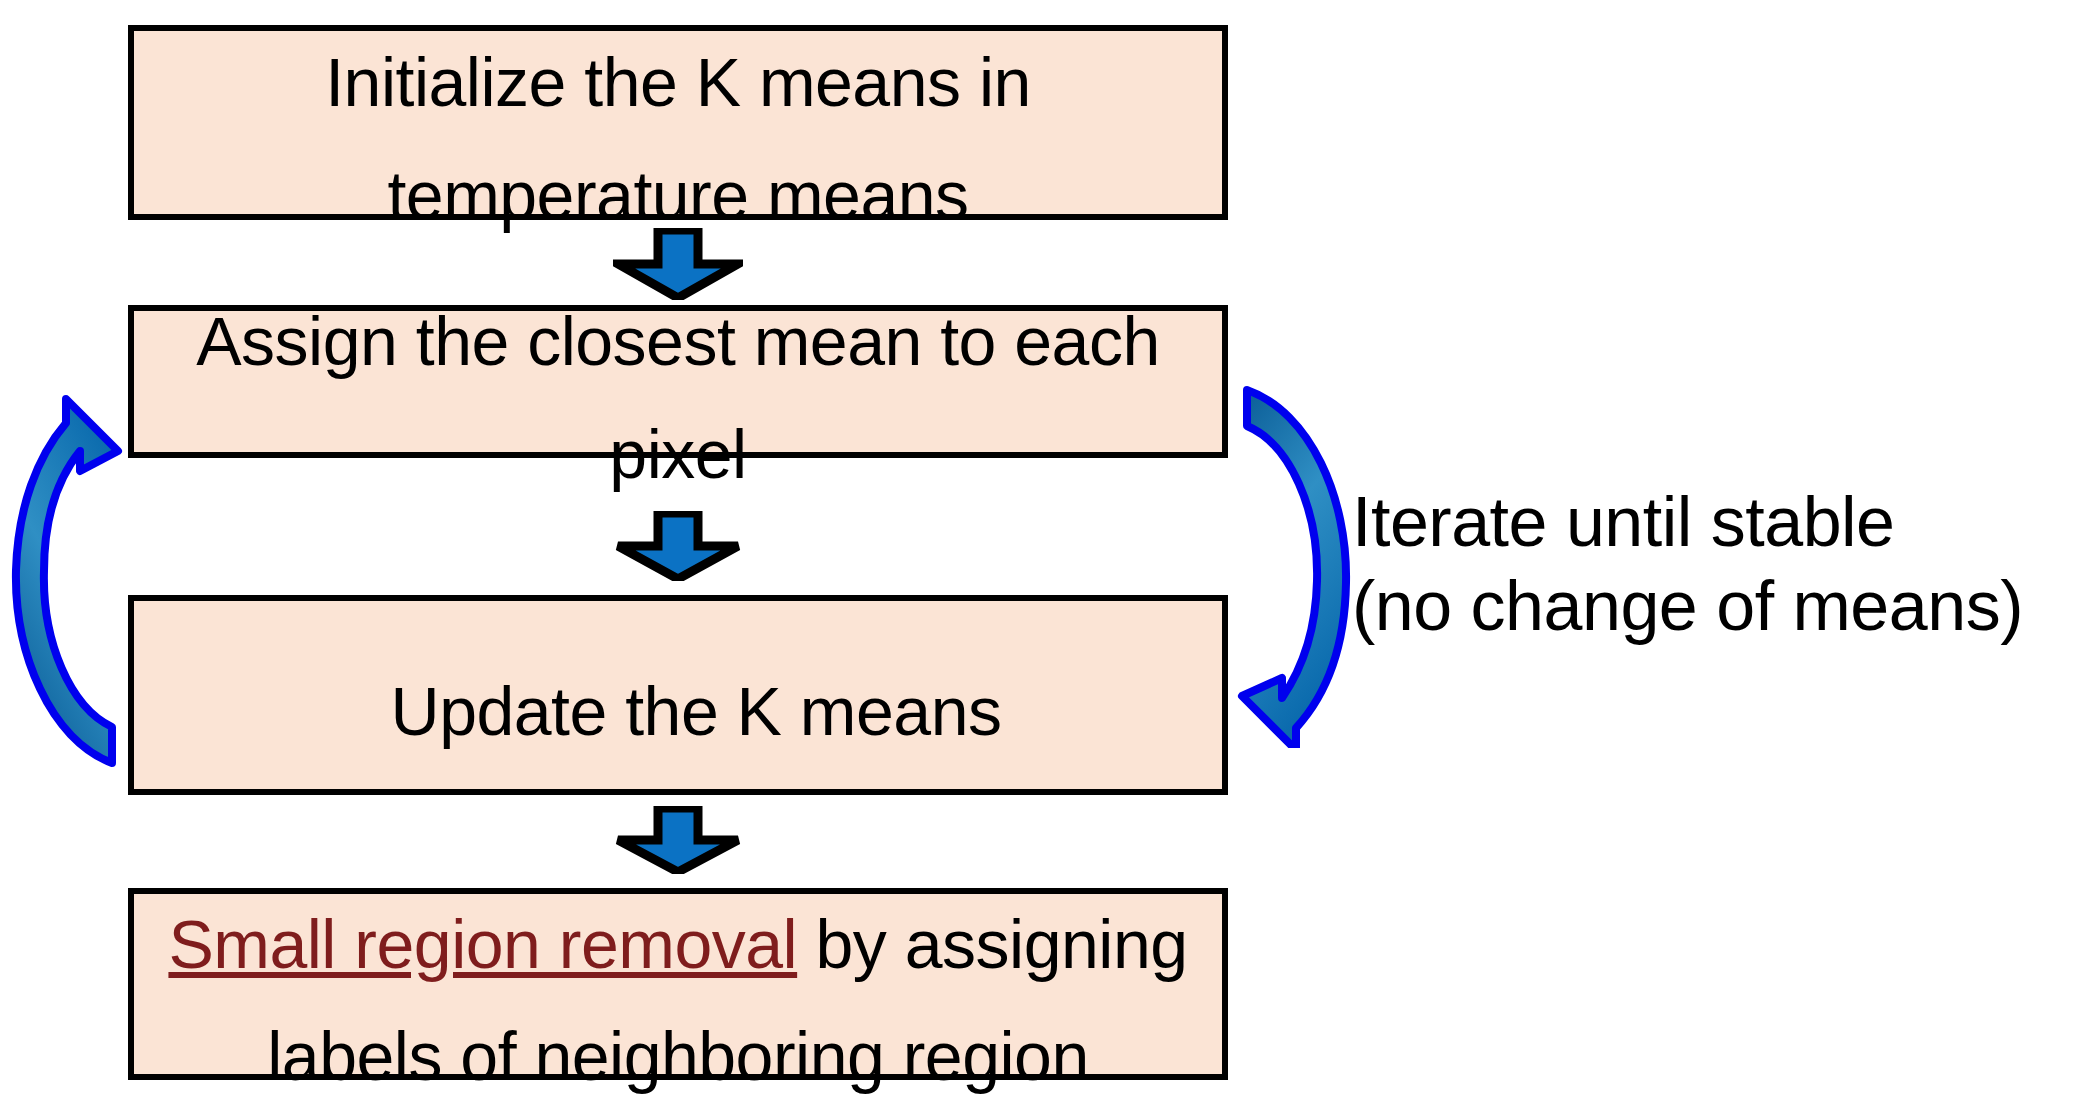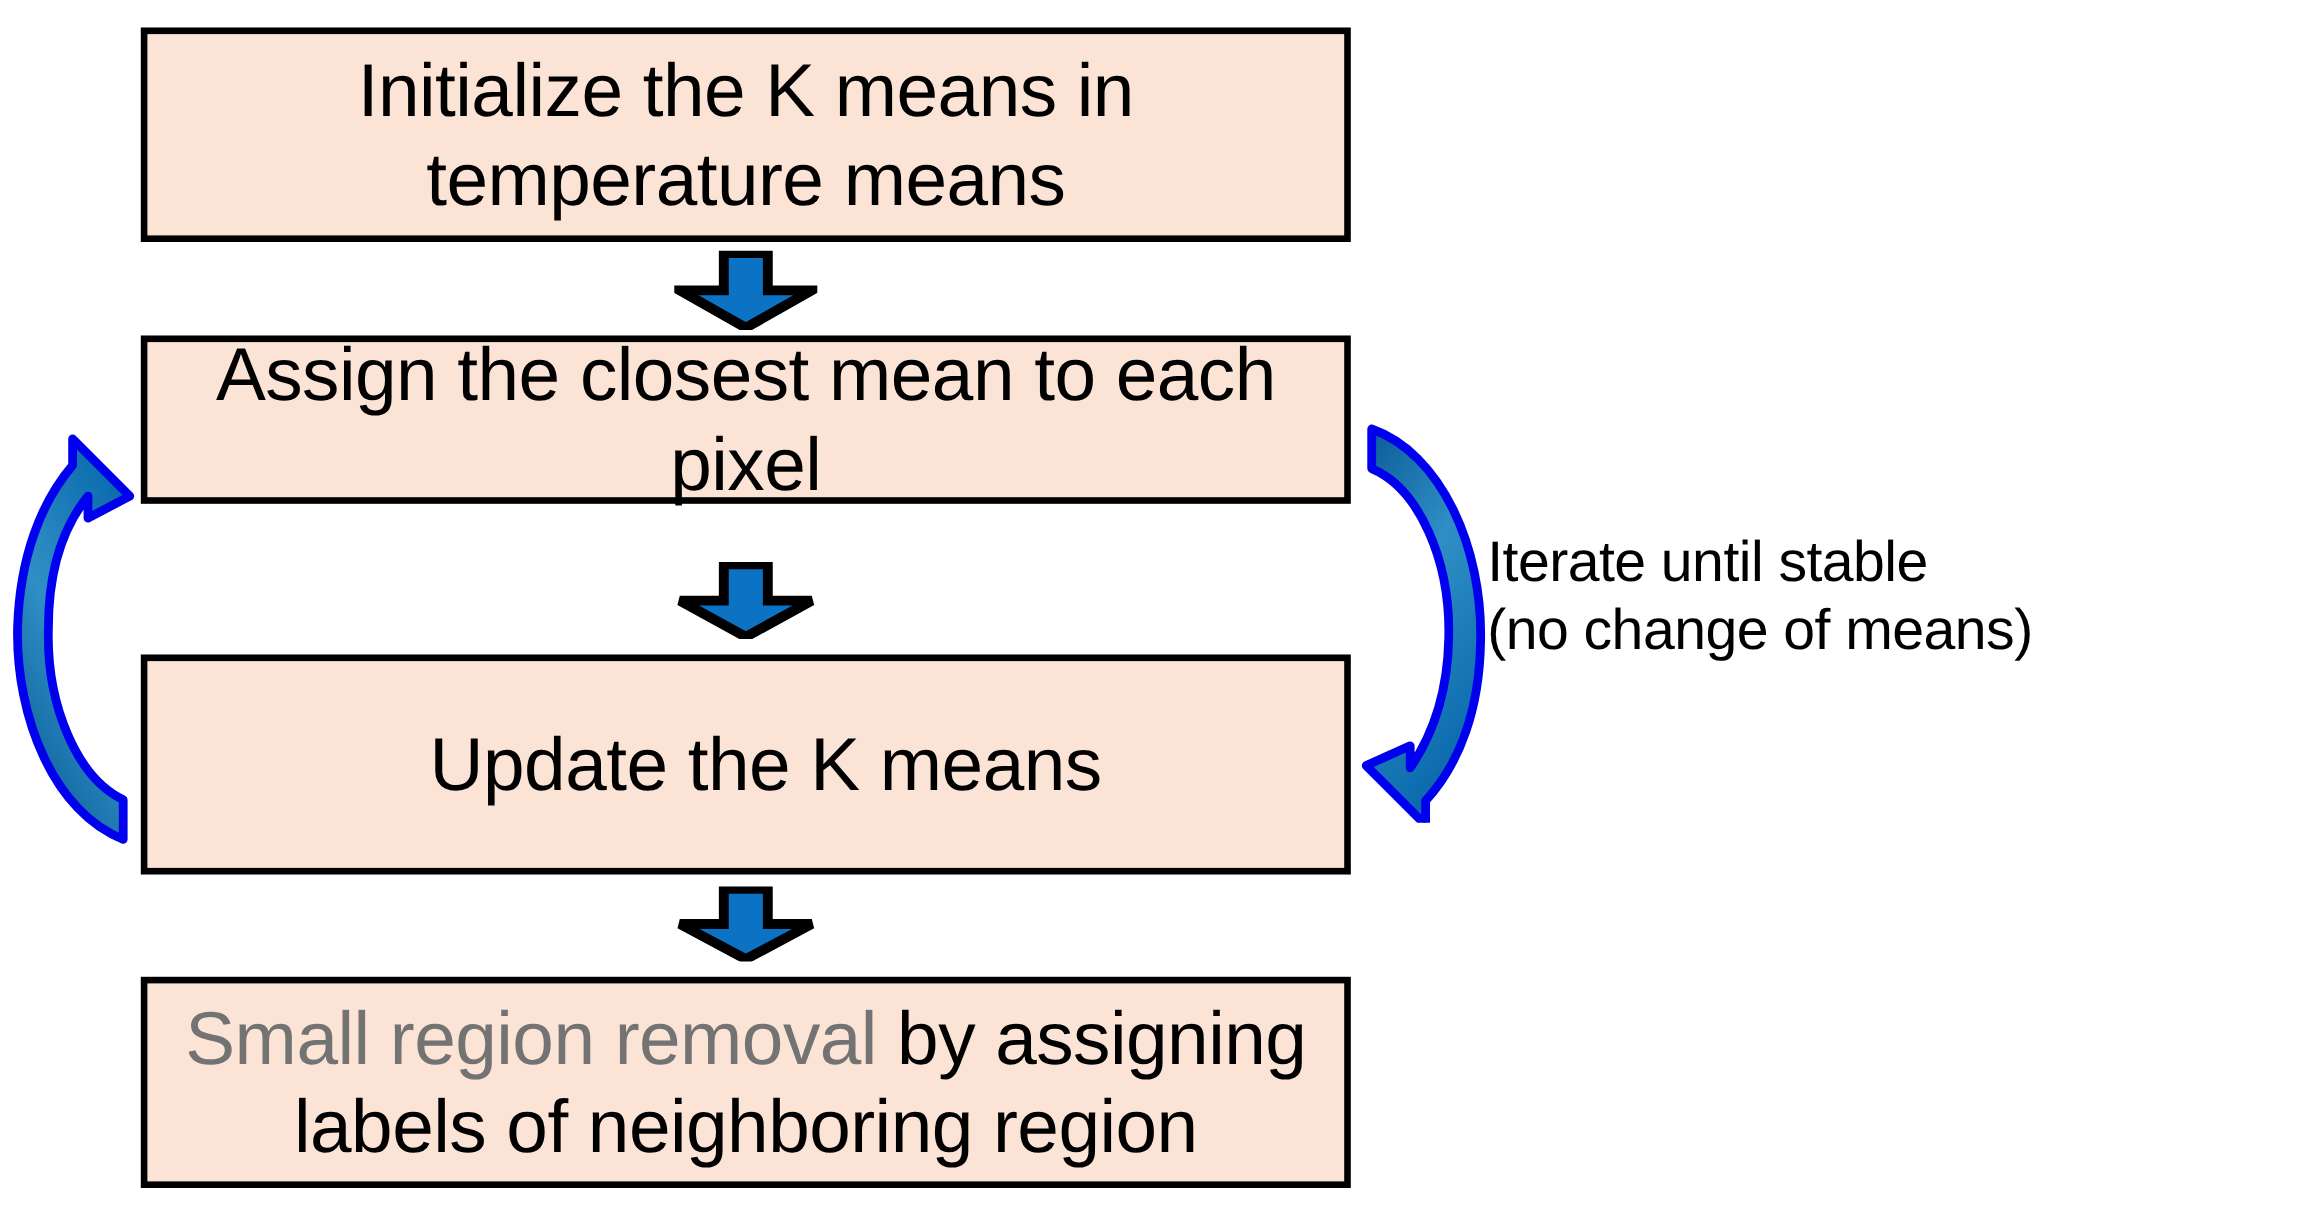--- a/index.html
+++ b/index.html
@@ -37,28 +37,29 @@
   }
   .box .txt {
     display: block;
     width: 100%;
     padding: 0 14px;
     box-sizing: border-box;
   }
   .box .ln {
     display: block;
     white-space: nowrap;
+    margin-top: 32px;
   }
 
   #box-init   { left: 128px; top: 25px;  width: 1100px; height: 195px; }
   #box-assign { left: 128px; top: 305px; width: 1100px; height: 153px; }
   #box-update { left: 128px; top: 595px; width: 1100px; height: 200px; padding-left: 36px; }
   #box-remove { left: 128px; top: 888px; width: 1100px; height: 192px; }
 
-  .hl-red { color: #737373; }
+  .hl-red { color: #7f1d1d; text-decoration: underline; }
 
   
   .varrow {
     position: absolute;
     width: 130px;
   }
   .varrow svg { display: block; width: 100%; height: 100%; }
 
   #arrow-1 { left: 613px; top: 228px;  height: 72px; }
   #arrow-2 { left: 613px; top: 511px;  height: 70px; }
@@ -74,21 +75,21 @@
   #loop-right { left: 1232px; top: 378px; width: 130px; height: 370px; }
 
   
   #loop-caption {
     position: absolute;
     left: 1352px;
     top: 480px;
     width: 740px;
     color: #000000;
     font-family: "Liberation Sans", sans-serif;
-    font-size: 52px;
+    font-size: 70px;
     line-height: 1.20;
     letter-spacing: -0.5px;
     white-space: nowrap;
   }
   #loop-caption .ln { display: block; }
 </style>
 </head>
 <body>
 
 <div id="canvas">

